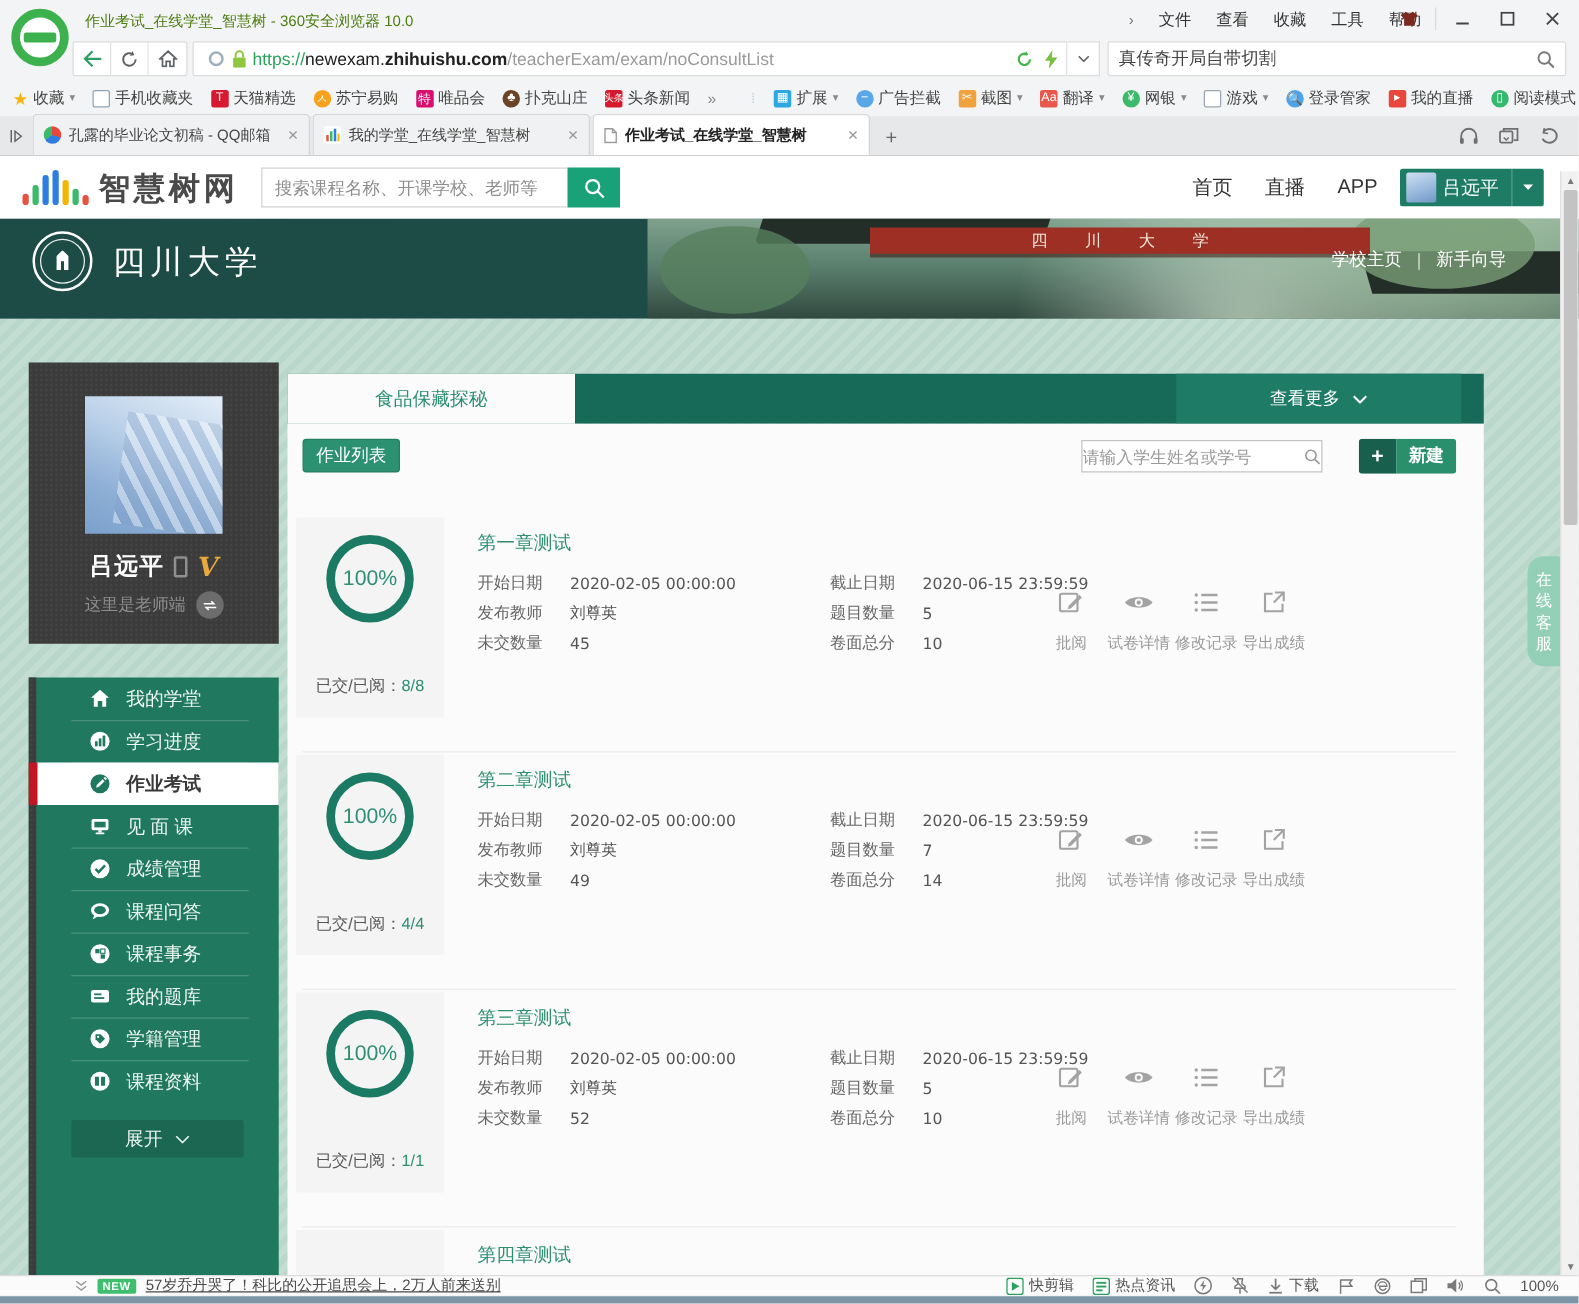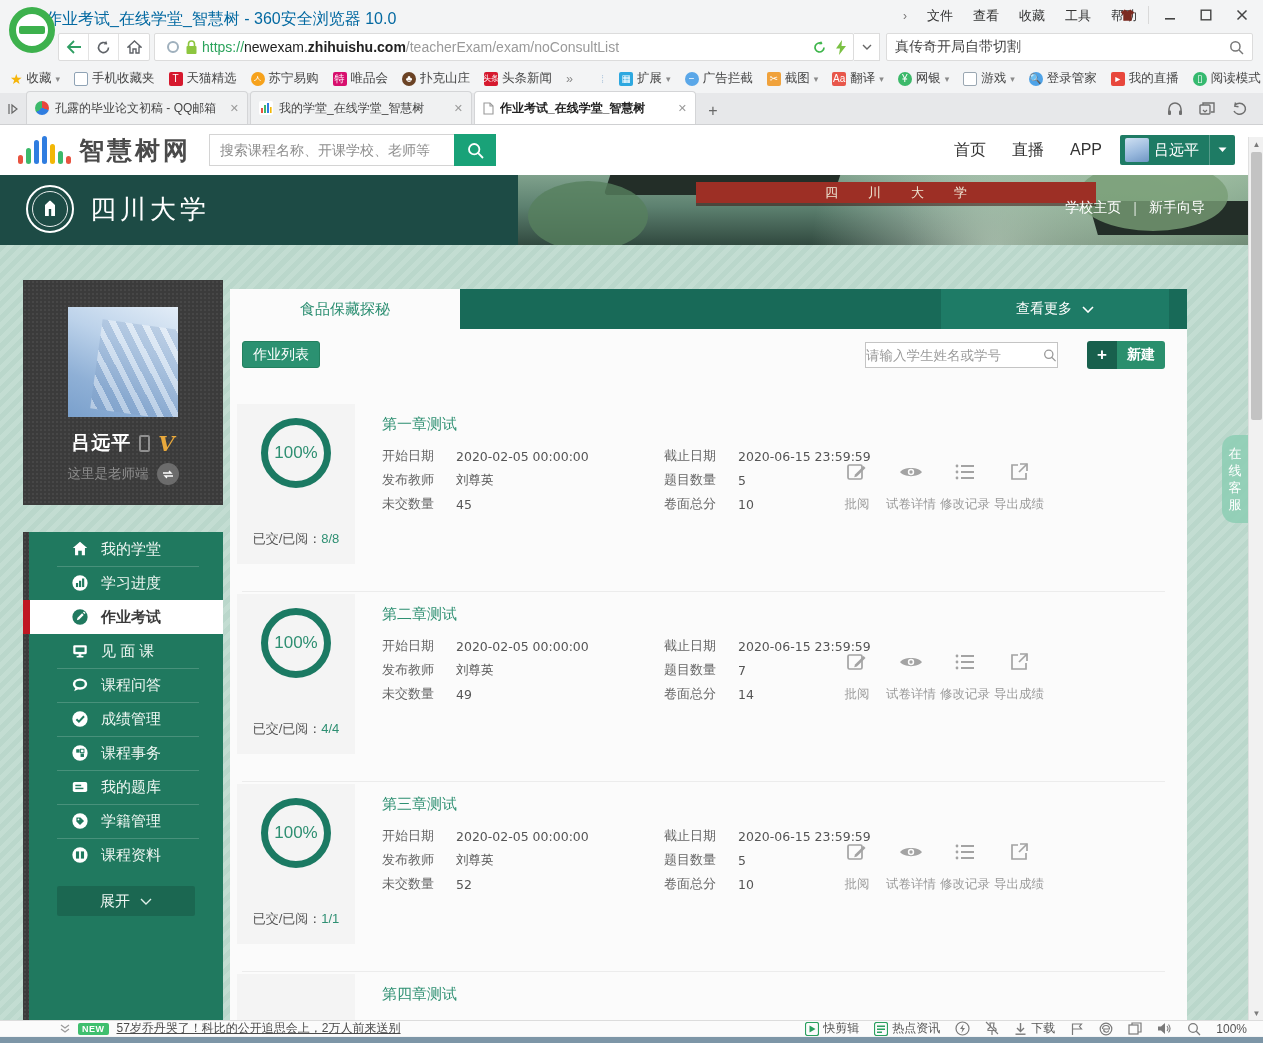--- a/index.html
+++ b/index.html
@@ -5,21 +5,21 @@
   *{box-sizing:border-box;margin:0;padding:0}
   html,body{width:1263px;height:1043px;overflow:hidden}
   body{font-family:"Liberation Sans","DejaVu Sans",sans-serif;background:#f3f4f5;-webkit-font-smoothing:antialiased}
   .screen{position:relative;width:1263px;height:1043px;overflow:hidden;background:#f3f4f5}
   svg{display:block}
 
   
   .titlebar{position:absolute;left:0;top:0;width:100%;height:30px;background:#f3f4f5}
   .logo360{position:absolute;left:9px;top:7px;width:46px;height:46px;border-radius:50%;border:7px solid #3db14d;background:#fff;z-index:5}
   .logo360::after{content:"";position:absolute;left:3px;top:12px;width:26px;height:8px;background:#3db14d;border-radius:2px}
-  .win-title{position:absolute;left:46px;top:9px;font-size:16px;color:#0369a1}
+  .win-title{position:absolute;left:68px;top:9px;font-size:12px;color:#4d7c0f}
   .menus{position:absolute;right:126px;top:7px;display:flex;gap:20px;font-size:13px;color:#333;align-items:center}
   .menus .collapse{color:#777;font-size:12px}
   .menus span{cursor:default}
   .winbtns{position:absolute;right:6px;top:3px;display:flex;align-items:center;gap:6px}
   .winbtn{width:30px;height:24px;display:flex;align-items:center;justify-content:center}
   .skinbtn svg{width:15px;height:14px}
   .divv{width:1px;height:18px;background:#d9d9d9}
 
   .addrbar{position:absolute;left:0;top:30px;width:100%;height:34px;background:#f3f4f5;display:flex;align-items:center}
   .navbtn{width:30px;height:26px;display:flex;align-items:center;justify-content:center;color:#5f6368;border-right:1px solid #e3e3e3}
@@ -61,21 +61,21 @@
   .hsearch{display:flex;margin-left:18px}
   .hsearch input{width:245px;height:32px;border:1px solid #d4d4d4;border-right:none;padding:0 10px;font-size:14px;color:#555;outline:none;font-family:inherit}
   .hsearch input::placeholder{color:#8e8e8e}
   .hsearch-btn{width:42px;height:32px;background:#19a278;display:flex;align-items:center;justify-content:center}
   .hnav{margin-left:auto;display:flex;align-items:center;gap:26px;font-size:16px;color:#333;margin-right:18px}
   .userpill{display:flex;align-items:center;height:30px;background:#1e7b64;border-radius:2px;color:#fff;margin-right:28px}
   .userpill .uavatar{width:24px;height:24px;margin:0 5px;border-radius:2px;background:linear-gradient(160deg,#cfe0f2 0%,#9bbade 55%,#6f96c4 100%)}
   .userpill .uname{font-size:15px;padding-right:10px}
   .userpill .udrop{width:26px;height:30px;border-left:1px solid rgba(255,255,255,.25);display:flex;align-items:center;justify-content:center;font-size:9px}
 
-  .banner{position:relative;height:70px;background:#1d4b45;overflow:hidden}
+  .banner{position:relative;height:80px;background:#1d4b45;overflow:hidden}
   .banner-photo{position:absolute;right:0;top:0;bottom:0;width:745px;
     background:
       radial-gradient(circle at 88% 0%,rgba(166,196,166,.85),transparent 42%),
       radial-gradient(circle at 64% 108%,rgba(210,226,212,.7),transparent 38%),
       linear-gradient(180deg,#7fa18c 0%,#5d8170 45%,#31493f 100%)}
   .roof{position:absolute;background:#232e28}
   .roof.r1{left:90px;top:-6px;width:230px;height:26px;transform:skewX(-18deg);border-radius:0 0 14px 4px}
   .roof.r2{right:-20px;top:26px;width:190px;height:34px;transform:skewX(16deg);border-radius:12px 0 0 0}
   .tree{position:absolute;border-radius:50%;background:rgba(74,112,82,.75)}
   .gate-beam{position:absolute;left:178px;top:7px;width:400px;height:21px;background:#9d2f25;box-shadow:0 3px 0 rgba(60,20,14,.55);display:flex;align-items:center;justify-content:center;color:#efe7d4;font-size:13px;letter-spacing:30px;padding-left:30px;white-space:nowrap}
@@ -487,32 +487,32 @@
             <svg class="si" viewBox="0 0 20 20">
                 <rect x="2.5" y="3.5" width="15" height="10" rx="1.5" fill="currentColor"></rect>
                 <rect x="5" y="6" width="10" height="5" fill="var(--row-bg)"></rect>
                 <rect x="8.5" y="13.5" width="3" height="2" fill="currentColor"></rect>
                 <rect x="6" y="15.5" width="8" height="1.6" rx="0.8" fill="currentColor"></rect>
               </svg>
             <span>见 面 课</span>
           </div>
           <div class="mi">
             <svg class="si" viewBox="0 0 20 20">
+                <circle cx="10" cy="10" r="8.5" fill="currentColor"></circle>
+                <path d="M6 10.2 l2.8 2.8 L14.5 7" stroke="var(--row-bg)" stroke-width="2.2" fill="none"></path>
+              </svg>
+            <span>成绩管理</span>
+          </div>
+          <div class="mi">
+            <svg class="si" viewBox="0 0 20 20">
                 <ellipse cx="10" cy="9" rx="8" ry="6.2" fill="currentColor"></ellipse>
                 <ellipse cx="10" cy="9" rx="5.2" ry="3.6" fill="var(--row-bg)"></ellipse>
                 <path d="M5 13 L3.5 17 L8.5 14.5 Z" fill="currentColor"></path>
               </svg>
             <span>课程问答</span>
-          </div>
-          <div class="mi">
-            <svg class="si" viewBox="0 0 20 20">
-                <circle cx="10" cy="10" r="8.5" fill="currentColor"></circle>
-                <path d="M6 10.2 l2.8 2.8 L14.5 7" stroke="var(--row-bg)" stroke-width="2.2" fill="none"></path>
-              </svg>
-            <span>成绩管理</span>
           </div>
           <div class="mi">
             <svg class="si" viewBox="0 0 20 20">
                 <circle cx="10" cy="10" r="8.5" fill="currentColor"></circle>
                 <rect x="5.8" y="5.8" width="3.8" height="3.8" fill="var(--row-bg)"></rect>
                 <rect x="10.6" y="10.6" width="3.8" height="3.8" fill="var(--row-bg)"></rect>
                 <rect x="10.6" y="5.8" width="3.8" height="3.8" fill="none" stroke="var(--row-bg)" stroke-width="1"></rect>
               </svg>
             <span>课程事务</span>
           </div>

